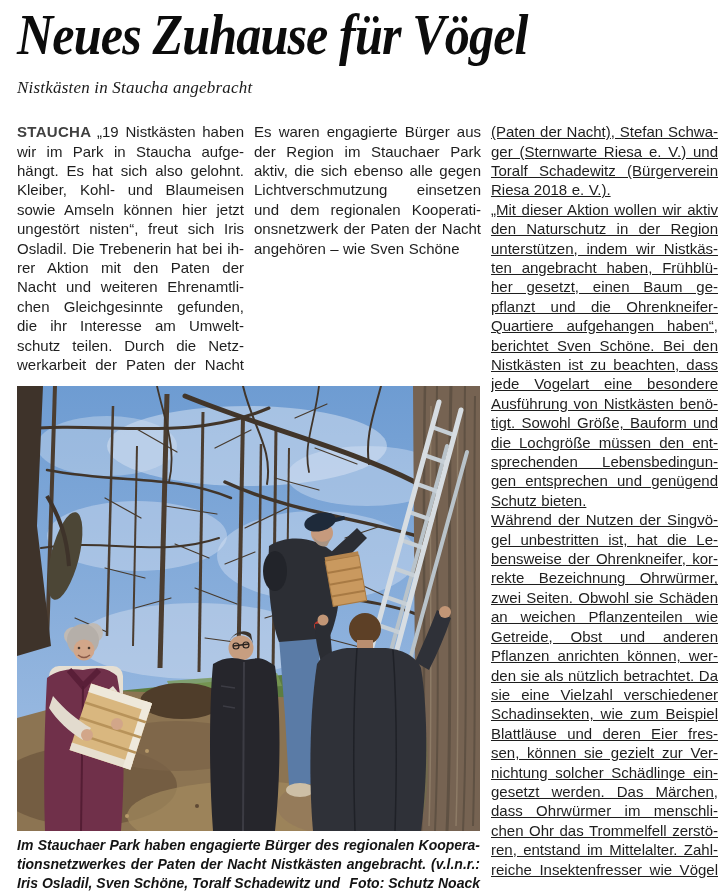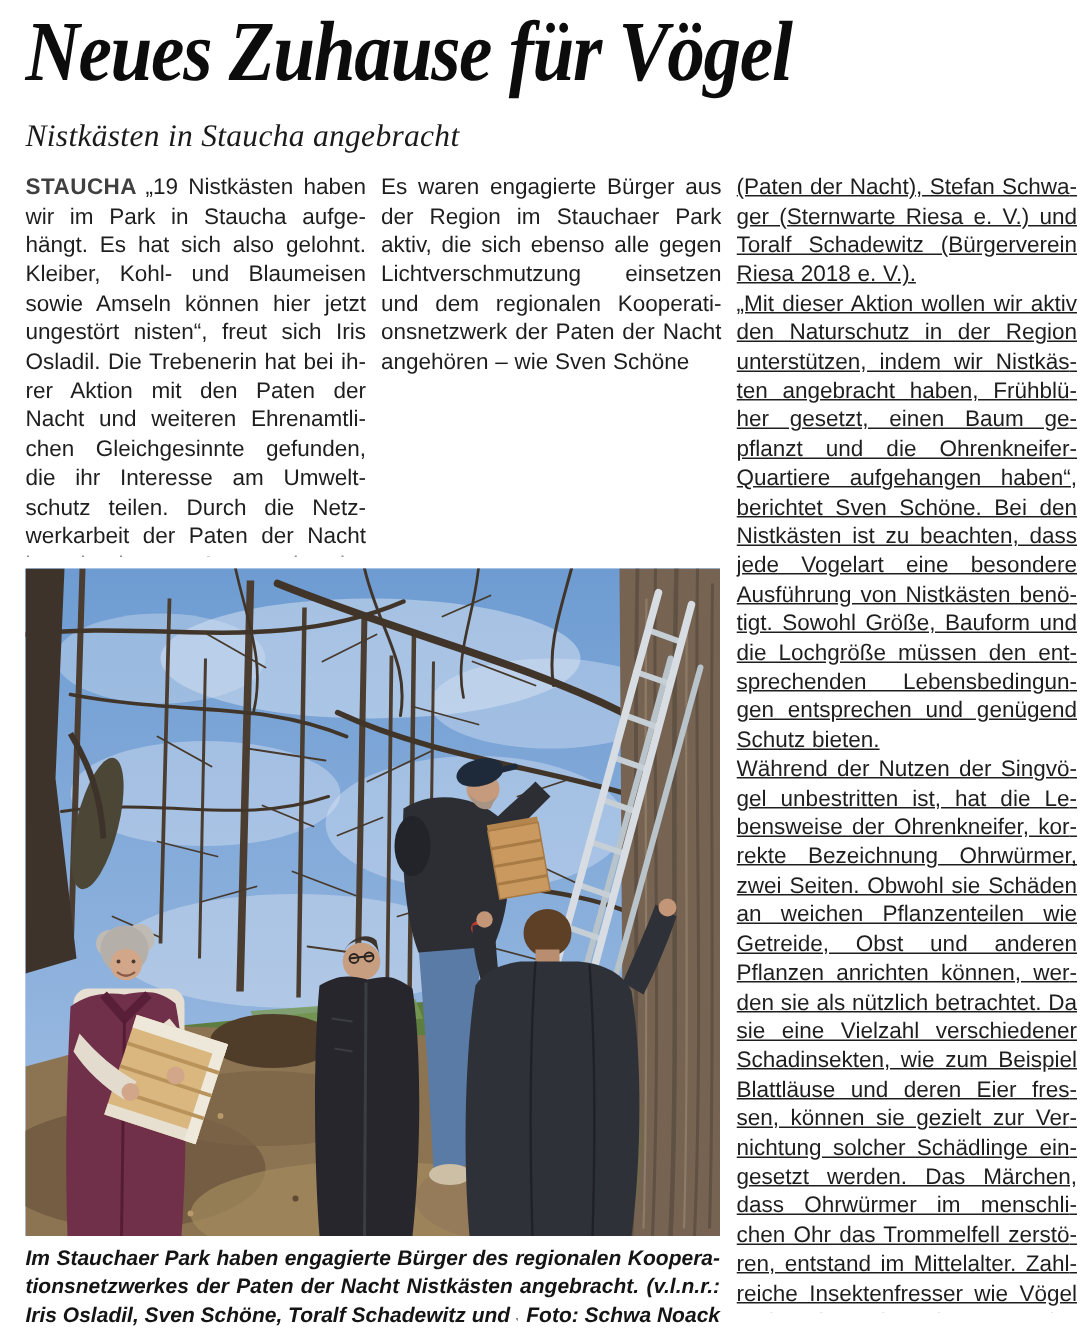--- a/index.html
+++ b/index.html
@@ -4,23 +4,23 @@
 <style>
   html,body{margin:0;padding:0;background:#ffffff;}
   body{width:721px;height:894px;overflow:hidden;color:#1e1e1e;
        font-family:"Liberation Sans",sans-serif;}
   .page{position:relative;width:721px;height:894px;}
 
   h1{margin:6px 0 0 17px;
      font-family:"Liberation Serif",serif;font-style:italic;font-weight:700;
      font-size:57px;line-height:1.02;letter-spacing:-1px;white-space:nowrap;
      transform:scaleX(.88);transform-origin:left center;color:#0c0c0c;}
-  h2{margin:14px 0 12px 17px;
+  h2{margin:14px 0 24px 17px;
      font-family:"Liberation Serif",serif;font-style:italic;font-weight:400;
-     font-size:21px;color:#1a1a1a;letter-spacing:.2px;}
+     font-size:17px;color:#1a1a1a;letter-spacing:.2px;}
 
   .body-flex{display:flex;gap:10px;padding:0 9px 0 17px;align-items:flex-start;}
   .left-zone{width:464px;flex:0 0 464px;}
   .two-cols{display:flex;gap:10px;height:256px;overflow:hidden;}
   .col{width:227px;flex:0 0 227px;
        font-size:15px;line-height:19.4px;text-align:justify;
        hyphens:manual;-webkit-hyphens:manual;word-spacing:.02em;}
   .col p{margin:0;}
   .col3{height:760px;overflow:hidden;text-decoration:underline;}
   .dateline{font-weight:700;color:#404040;margin-right:.38em;letter-spacing:.02em;}
@@ -232,21 +232,21 @@
             <path d="M304,276 C300,262 298,250 298,238 L312,236 C314,250 314,262 316,274 Z" fill="#2b2d33"></path>
             <circle cx="306" cy="234" r="5.5" fill="#c29676"></circle>
             <path d="M300,278 C292,330 292,400 296,445 L404,445 C410,400 412,330 404,282 C398,268 380,262 366,262 L330,262 C316,264 306,268 300,278 Z" fill="#2f3138"></path>
             <path d="M340,262 C336,320 336,380 338,445" stroke="#1f2127" stroke-width="1.5" fill="none"></path>
             <path d="M376,264 C380,320 380,380 378,445" stroke="#1f2127" stroke-width="1.5" fill="none"></path>
           </g>
         </svg>
 
         <figcaption>
           <span>Im Stau­chaer Park ha­ben en­ga­gier­te Bür­ger des re­gio­na­len Ko­ope­ra­ti­ons­netz­wer­kes der Pa­ten der Nacht Nist­käs­ten an­ge­bracht. (v.l.n.r.: Iris Os­la­dil, Sven Schö­ne, To­ralf Scha­de­witz und Ste­fan Schwa­ger).</span>
-          <span class="credit">Foto: Schwa Noack</span>
+          <span class="credit">Foto: Schutz Noack</span>
         </figcaption>
       </figure>
     </div>
 
     <div class="col col3">
       <p>(Pa­ten der Nacht), Ste­fan Schwa­ger (Stern­war­te Rie­sa e.&nbsp;V.) und To­ralf Scha­de­witz (Bür­ger­ver­ein Rie­sa 2018 e.&nbsp;V.).</p>
       <p>„Mit die­ser Ak­ti­on wol­len wir ak­tiv den Na­tur­schutz in der Re­gi­on un­ter­stüt­zen, in­dem wir Nist­käs­ten an­ge­bracht ha­ben, Früh­blü­her ge­setzt, ei­nen Baum ge­pflanzt und die Oh­ren­knei­fer-Quar­tie­re auf­ge­han­gen ha­ben“, be­rich­tet Sven Schö­ne. Bei den Nist­käs­ten ist zu be­ach­ten, dass je­de Vo­gel­art ei­ne be­son­de­re Aus­füh­rung von Nist­käs­ten be­nö­tigt. So­wohl Grö­ße, Bau­form und die Loch­grö­ße müs­sen den ent­spre­chen­den Le­bens­be­din­gun­gen ent­spre­chen und ge­nü­gend Schutz bie­ten.</p>
       <p><span>Wäh­rend der Nut­zen der Sing­vö­gel un­be­strit­ten ist, hat die Le­bens­wei­se der Oh­ren­knei­fer, kor­rek­te Be­zeich­nung Ohr­wür­mer, zwei Sei­ten. Ob­wohl sie Schä­den an wei­chen Pflan­zen­tei­len wie Ge­trei­de, Obst und an­de­ren Pflan­zen an­rich­ten kön­nen, wer­den sie als nütz­lich be­trach­tet. Da sie ei­ne Viel­zahl ver­schie­de­ner Schad­in­sek­ten, wie zum Bei­spiel Blatt­läu­se und de­ren Ei­er fres­sen, kön­nen sie ge­zielt zur Ver­nich­tung sol­cher Schäd­lin­ge ein­ge­setzt wer­den. Das Mär­chen, dass Ohr­wür­mer im mensch­li­chen Ohr das Trom­mel­fell zer­stö­ren, ent­stand im Mit­tel­al­ter. Zahl­rei­che In­sek­ten­fres­ser wie Vö­gel und Igel wer­den aber von Ohr­wür­mern an­ge­lockt, die die­se In­sek­ten ger­ne als Le­cker­bis­sen ver­zeh­ren.</span> </p>
     </div>
 

